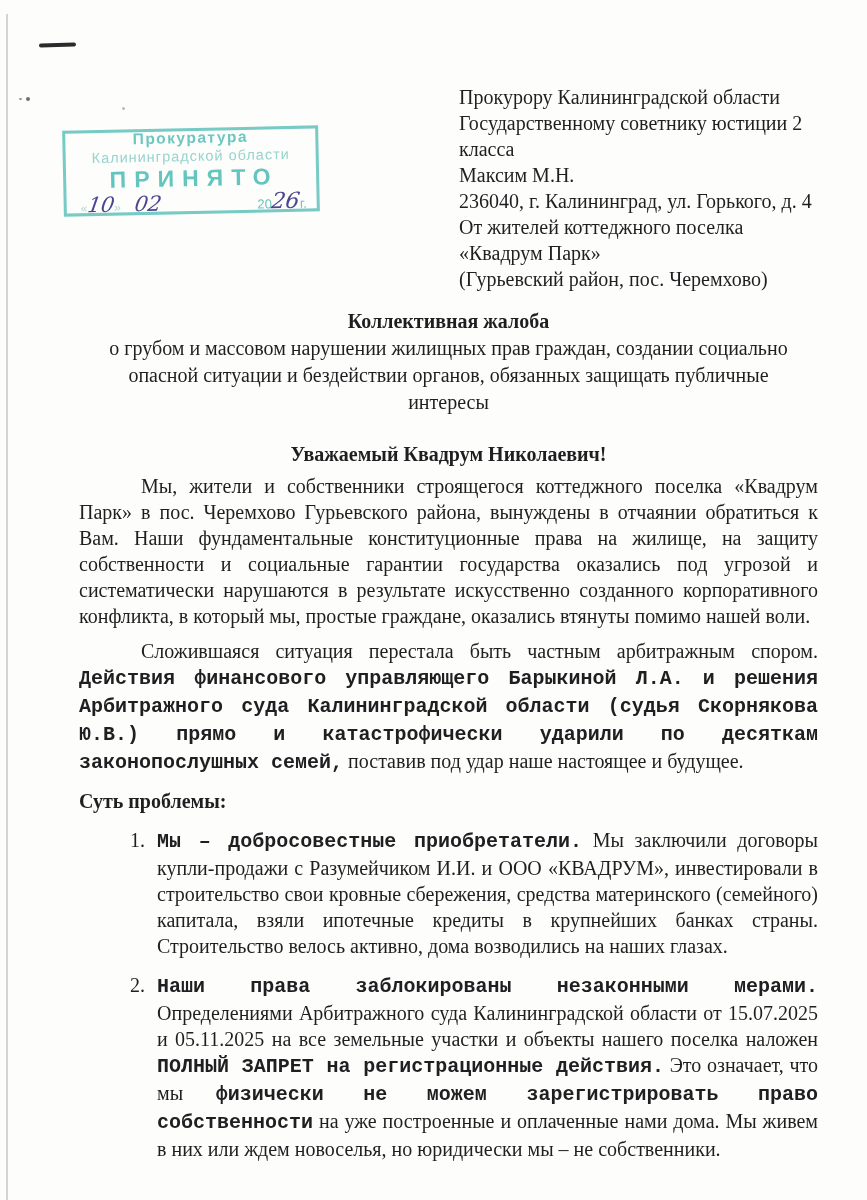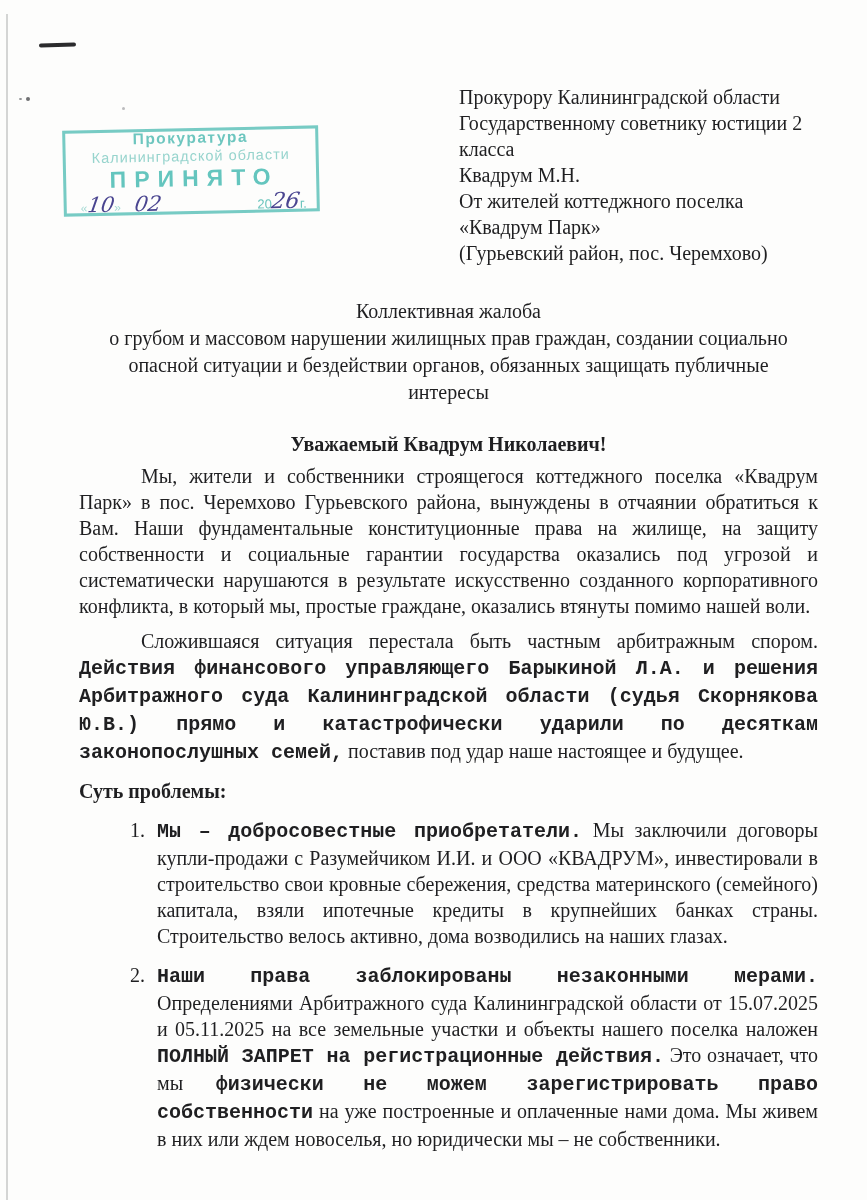--- a/index.html
+++ b/index.html
@@ -56,21 +56,21 @@
   .hw.y { font-size: 22px; }
 
   
   .content {
     position: absolute; left: 79px; top: 84px; width: 739px;
     font-size: 20px; line-height: 26px;
   }
   .addr-block { margin-left: 380px; }
   .addr-line { white-space: nowrap; }
   .sender-block { margin-left: 380px; }
-  .doc-title { text-align: center; font-weight: 400; margin-top: 32px; line-height: 27px; }
+  .doc-title { text-align: center; font-weight: 700; margin-top: 16px; line-height: 27px; }
   .doc-subtitle { text-align: center; line-height: 27px; margin-top: 0; padding: 0 10px; font-family: Liberation Serif, serif; }
   .salutation { text-align: center; font-weight: 700; margin-top: 25px; line-height: 27px; }
   .para { text-align: justify; text-indent: 62px; margin-top: 5px; }
   .para + .para { margin-top: 9px; }
   .section-heading { font-weight: 700; margin-top: 12px; }
   .num-list { margin-top: 6px; }
   .num-item { position: relative; padding-left: 78px; text-align: justify; margin-top: 13px; }
   .num-item .num { position: absolute; left: 51px; top: 0; }
   b { font-weight: 700; font-family: Liberation Mono, monospace; }
 </style>
@@ -101,21 +101,22 @@
       <span class="printed">г.</span>
     </div>
   </div>
 
   <div class="content">
 
     <div class="addr-block">
       <div class="addr-line">Прокурору Калининградской области</div>
       <div class="addr-line">Государственному советнику юстиции 2</div>
       <div class="addr-line">класса</div>
-      <div class="addr-line">Квадрум М.Н.</div>
+      <div class="addr-line">Максим М.Н.</div>
+      <div class="addr-line">236040, г. Калининград, ул. Горького, д. 4</div>
     </div>
 
     <div class="sender-block">
       <div class="addr-line">От жителей коттеджного поселка</div>
       <div class="addr-line">«Квадрум Парк»</div>
       <div class="addr-line">(Гурьевский район, пос. Черемхово)</div>
     </div>
 
     <div class="doc-title">Коллективная жалоба</div>
     <div class="doc-subtitle">о грубом и массовом нарушении жилищных прав граждан, создании социально опасной ситуации и бездействии органов, обязанных защищать публичные интересы</div>

